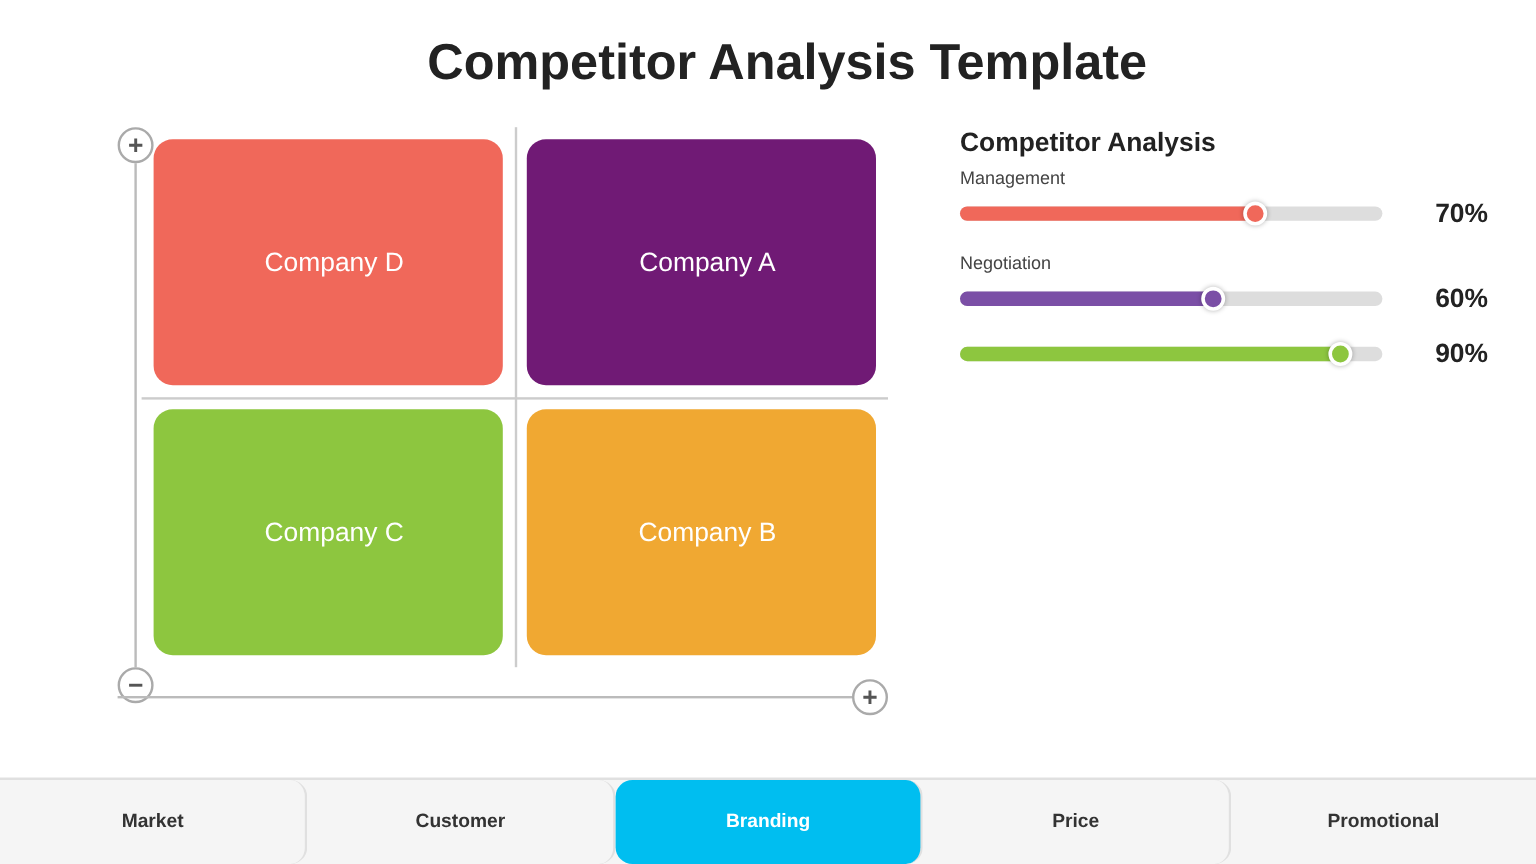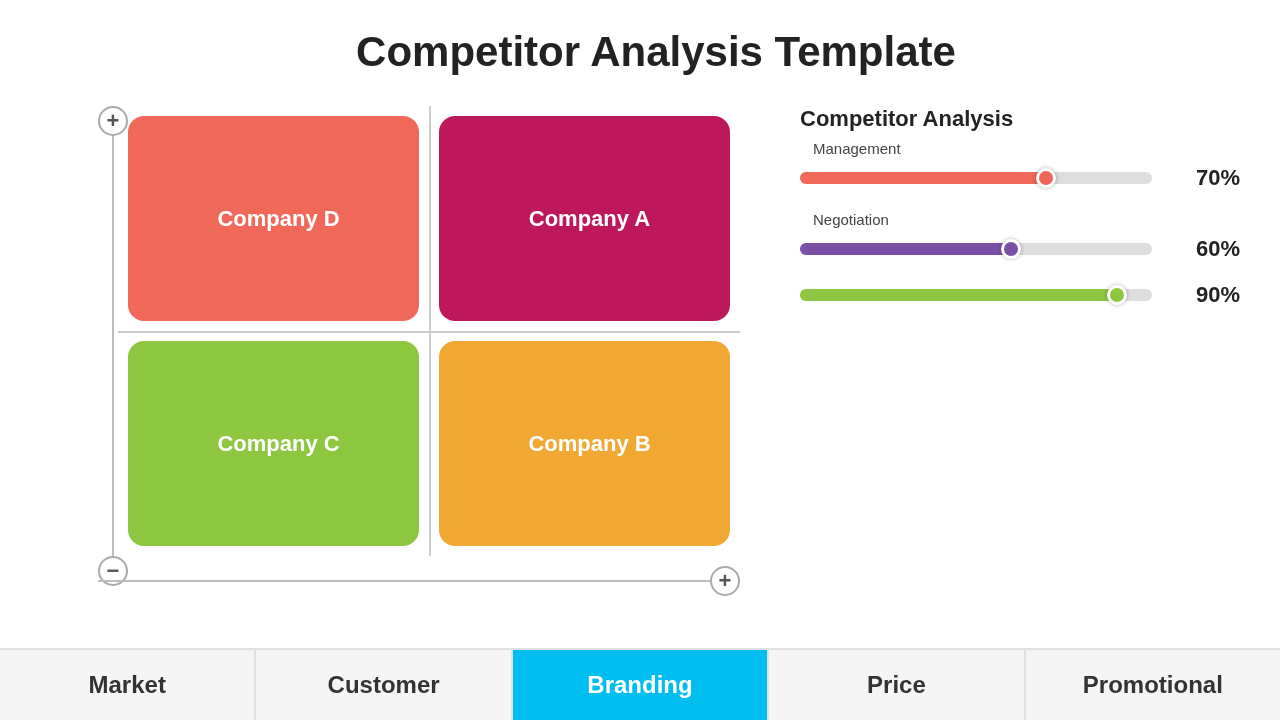--- a/index.html
+++ b/index.html
@@ -132,27 +132,27 @@
     }
 
     .company-box {
       border-radius: 16px;
       width: 100%;
       height: 100%;
       display: flex;
       align-items: center;
       justify-content: center;
       font-size: 22px;
-      font-weight: 700;
+      font-weight: 400;
       color: #ffffff;
       padding-left: 10px;
     }
 
     .company-box-red    { background: #f0685a; }
-    .company-box-purple { background: #be185d; }
+    .company-box-purple { background: #701a75; }
     .company-box-green  { background: #8dc63f; }
     .company-box-orange { background: #f0a832; }
 
     
     .grid-divider-v {
       position: absolute;
       top: 10px;
       bottom: 40px;
       left: calc(78px + (100% - 98px) / 2);
       width: 2px;
@@ -188,21 +188,20 @@
     }
 
     .metric-section {
       margin-bottom: 20px;
     }
 
     .metric-label {
       font-size: 15px;
       color: #444444;
       margin-bottom: 8px;
-      margin-left: 13px;
     }
 
     .slider-row {
       display: flex;
       align-items: center;
       gap: 28px;
     }
 
     .slider-track {
       position: relative;
@@ -251,25 +250,26 @@
       flex-direction: row;
       border-top: 2px solid #e0e0e0;
       background: #f5f5f5;
     }
 
     .tab-item {
       flex: 1;
       display: flex;
       align-items: center;
       justify-content: center;
-      font-size: 24px;
+      font-size: 16px;
       font-weight: 700;
       color: #333333;
       cursor: pointer;
       border-right: 2px solid #e0e0e0;
+      border-radius: 14px;
     }
 
     .tab-item:last-child {
       border-right: none;
     }
 
     .tab-item.active {
       background: #00bef0;
       color: #ffffff;
     }

